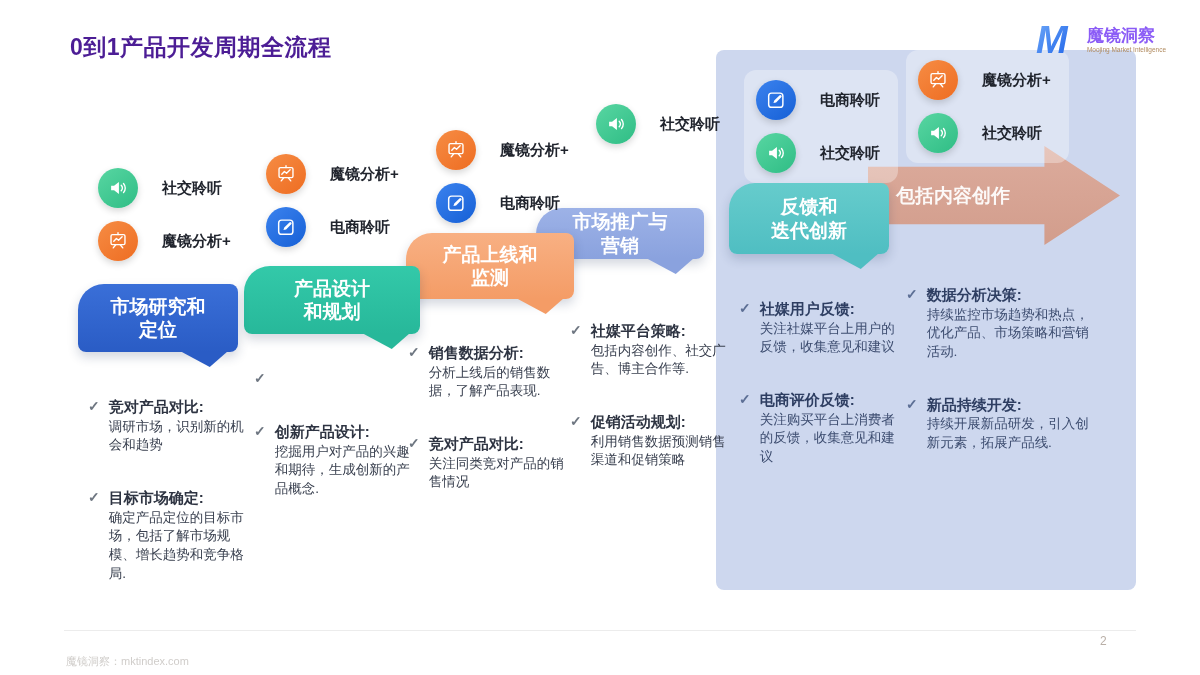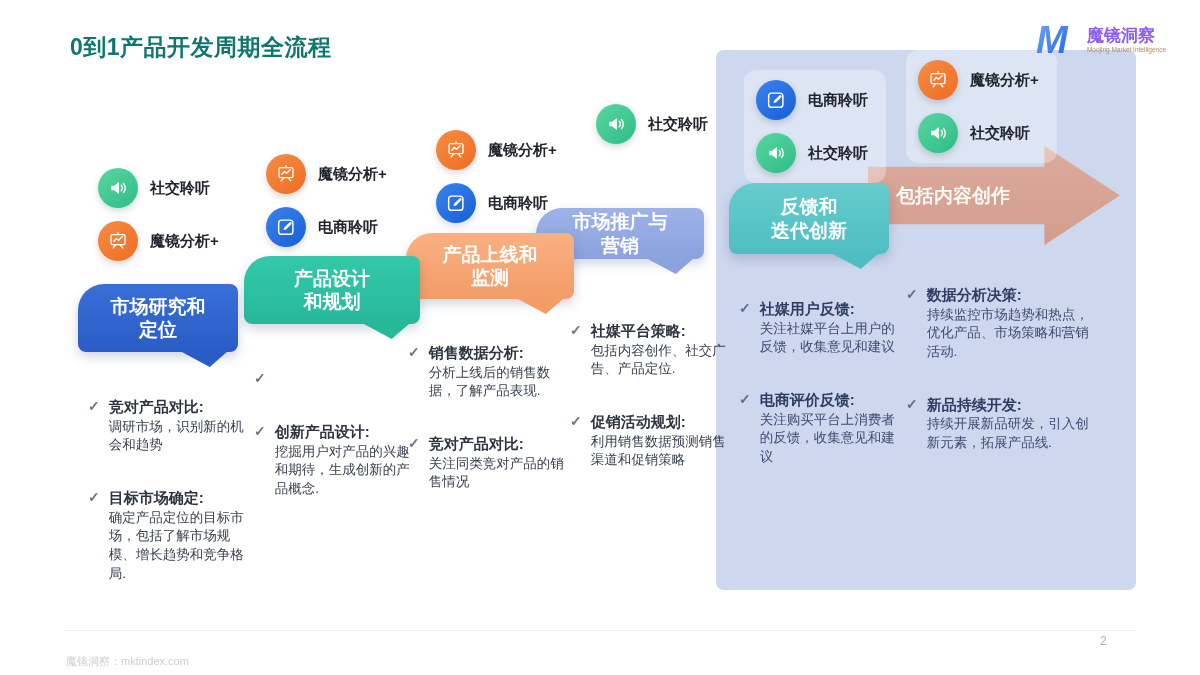--- a/index.html
+++ b/index.html
@@ -1,45 +1,45 @@
 <!DOCTYPE html>
 <html><head>
 <meta charset="utf-8">
 <style>
   html,body{margin:0;padding:0;}
   body{
     width:1200px;height:675px;position:relative;overflow:hidden;
     background:#ffffff;font-family:"Liberation Sans",sans-serif;
   }
-  .title{position:absolute;left:70px;top:32px;font-size:23px;font-weight:700;color:#0f766e;letter-spacing:.5px;}
+  .title{position:absolute;left:70px;top:32px;font-size:23px;font-weight:700;color:#4c1d95;letter-spacing:.5px;}
   
   .brand{position:absolute;right:34px;top:20px;display:flex;align-items:center;gap:8px;z-index:40;}
   .brand-text{display:flex;flex-direction:column;line-height:1.05;}
   .brand-name{font-size:17px;font-weight:700;color:#8b5cf6;}
   .brand-tag{font-size:6.5px;color:#b08a5e;margin-top:2px;}
   
   .panel{position:absolute;left:716px;top:50px;width:420px;height:540px;background:#cdd7ee;border-radius:8px;z-index:1;}
   
   .tools{position:absolute;z-index:30;display:flex;flex-direction:column;gap:13px;}
   .tools.on-panel{background:rgba(255,255,255,.32);border-radius:12px;padding:10px 18px 10px 12px;}
-  .tool{display:flex;align-items:center;gap:12px;}
+  .tool{display:flex;align-items:center;gap:24px;}
   .tic{width:40px;height:40px;border-radius:50%;display:flex;align-items:center;justify-content:center;box-shadow:0 3px 7px rgba(0,0,0,.16);flex:none;}
   .tic.g{background:linear-gradient(140deg,#58d6a2,#2fbd85);}
   .tic.o{background:linear-gradient(140deg,#f68c44,#ee6d22);}
   .tic.bl{background:linear-gradient(140deg,#3b82ee,#1660d6);}
   .tic.lb{background:linear-gradient(140deg,#5fc0f4,#2f9de8);}
   .tlb{font-size:15px;font-weight:700;color:#20242d;white-space:nowrap;}
   
   .banner{position:absolute;display:flex;flex-direction:column;align-items:center;justify-content:center;
     color:#fff;font-weight:700;font-size:19px;line-height:1.22;text-align:center;
     border-radius:26px 8px 8px 8px;box-shadow:0 5px 11px rgba(30,50,90,.20);}
   .banner::after{content:"";position:absolute;right:10px;bottom:-15px;width:48px;height:16px;
     background:var(--c);clip-path:polygon(0 0,100% 0,62% 100%);}
   .b1{--c:#2a5cc5;background:linear-gradient(180deg,#3a6fd8,#2a5cc5);z-index:16;}
-  .b2{--c:#27b89a;background:linear-gradient(180deg,#33c9a9,#27b89a);z-index:15;}
+  .b2{--c:#27b89a;background:linear-gradient(180deg,#33c9a9,#27b89a);z-index:15;margin-top:10px;}
   .b3{--c:#f49c66;background:linear-gradient(180deg,#f8b083,#f49c66);z-index:14;}
   .b4{--c:#8aa2de;background:linear-gradient(180deg,#9db2e7,#8aa2de);z-index:13;}
   .b5{--c:#4fbec2;background:linear-gradient(180deg,#66cccc,#4fbec2);z-index:12;justify-content:center;}
   
   .arrow{position:absolute;background:linear-gradient(180deg,#dcab9c,#d29d8c);
     clip-path:polygon(0 21%,70% 21%,70% 0,100% 50%,70% 100%,70% 79%,0 79%);
     display:flex;align-items:center;color:rgba(255,255,255,.93);font-weight:700;font-size:19px;
     padding-left:28px;box-sizing:border-box;z-index:5;}
   
   .list{position:absolute;z-index:30;display:flex;flex-direction:column;gap:32px;}
@@ -214,21 +214,21 @@
 </div>
 <div class="banner b4" style="left:536px;top:208px;width:168px;height:51px">
   <span>市场推广与</span>
   <span>营销</span>
 </div>
 <div class="list" style="left:570px;top:320px;width:164px">
   <div class="item">
     <span class="chk">✓</span>
     <div class="itxt">
         <b>社媒平台策略:</b>
-        <span>包括内容创作、社交广告、产品定位.</span>
+        <span>包括内容创作、社交广告、博主合作等.</span>
       </div>
   </div>
   <div class="item">
     <span class="chk">✓</span>
     <div class="itxt">
         <b>促销活动规划:</b>
         <span>利用销售数据预测销售渠道和促销策略</span>
       </div>
   </div>
 </div>

